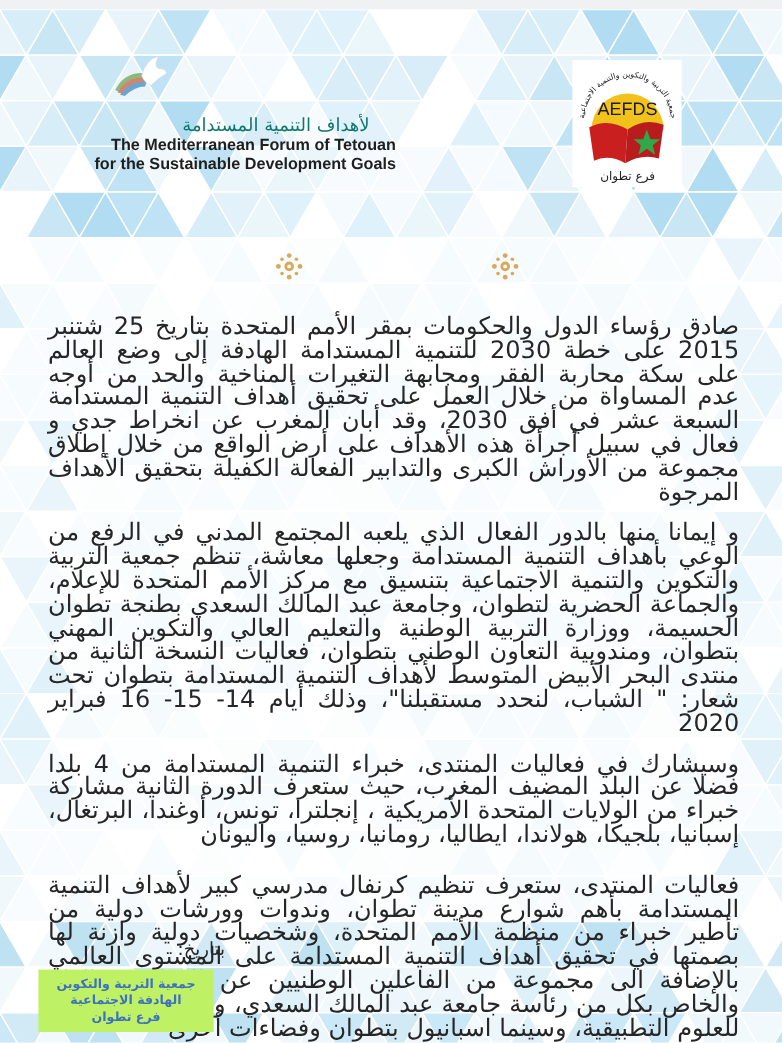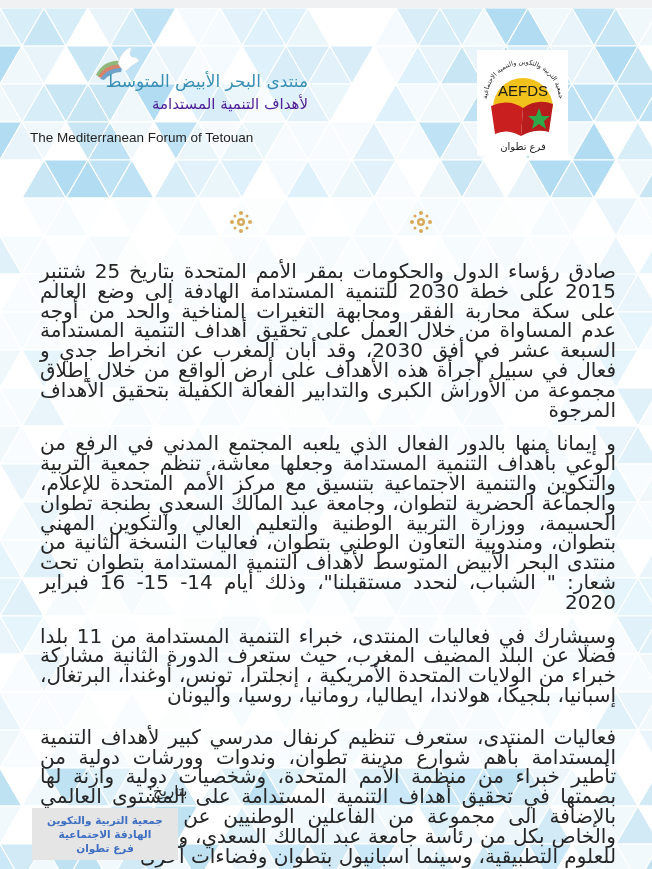--- a/index.html
+++ b/index.html
@@ -14,31 +14,31 @@
 
   
   .forum-logo { position: absolute; left: 30px; top: 45px; width: 290px; height: 110px; }
   .dove { position: absolute; left: 62px; top: 0px; width: 50px; height: 36px; }
   .ar-title-1 {
     position: absolute; left: 98px; top: 26px; width: 180px; text-align: right;
     direction: rtl; font-size: 17px; color: #3a8fb5; white-space: nowrap;
   }
   .ar-title-2 {
     position: absolute; left: 100px; top: 50px; width: 178px; text-align: right;
-    direction: rtl; font-size: 15px; color: #4c1d95; white-space: nowrap;
+    direction: rtl; font-size: 15px; color: #0f766e; white-space: nowrap;
   }
   .edition {
     position: absolute; left: 18px; top: 34px; direction: ltr; white-space: nowrap;
   }
   .edition-num { font-size: 30px; font-weight: bold; color: #2a9bd1; font-family: "Liberation Sans", sans-serif; }
   .edition-sup { font-size: 12px; font-weight: bold; color: #333; position: relative; top: -16px; font-family: "Liberation Sans", sans-serif; }
   .edition-ar { font-size: 21px; color: #2a9bd1; margin-left: 2px; }
   .en-title {
-    position: absolute; left: 0px; top: 85px; width: 300px;
-    font-family: "Liberation Sans", sans-serif; font-weight: normal; font-size: 13.5px; line-height: 16px; color: #1f1f1f;
+    position: absolute; left: 0px; top: 68px; width: 300px;
+    font-family: "Liberation Sans", sans-serif; font-weight: bold; font-size: 13.5px; line-height: 16px; color: #1f1f1f; text-align: right;
   }
 
   
   .assoc-logo {
     position: absolute; left: 477px; top: 50px; width: 91px; height: 106px; background: #fff;
   }
 
   
   .title-wrap { position: absolute; left: 224px; top: 205px; width: 214px; height: 36px; }
   .title-text {
@@ -54,21 +54,21 @@
     position: absolute; left: 40px; width: 576px; top: 262px;
     direction: rtl; text-align: justify; font-size: 20px; line-height: 19.8px; color: #262626;
   }
   .body-text p { margin: 0 0 14px 0; }
   .body-text p.p3 { margin-bottom: 22px; }
 
   .sign-label {
     position: absolute; left: 148px; top: 782px; direction: rtl; font-size: 15px; color: #262626;
   }
   .stamp {
-    position: absolute; left: 32px; top: 808px; width: 146px; height: 52px; background: #e5e5e5;
+    position: absolute; left: 32px; top: 808px; width: 146px; height: 52px; background: #bef264;
     display: flex; flex-direction: column; align-items: center; justify-content: center;
   }
   .stamp span {
     direction: rtl; font-size: 10.5px; line-height: 14px; color: #3f6fc2; font-weight: bold; white-space: nowrap;
     letter-spacing: 0.5px;
   }
 </style>
 </head>
 <body>
 
@@ -895,24 +895,24 @@
 
 <div class="page">
 
   <div class="forum-logo">
     <svg class="dove" viewBox="0 0 50 36">
       <path d="M4 30 Q12 14 30 16 L28 22 Q16 22 8 32 Z" fill="#8fb87a"></path>
       <path d="M6 32 Q14 18 30 20 L29 24 Q18 24 10 33 Z" fill="#d9826b"></path>
       <path d="M8 34 Q16 22 30 23 L29 27 Q20 27 12 35 Z" fill="#6fa3c9"></path>
       <path d="M26 18 Q30 4 40 2 Q36 10 40 12 Q46 12 47 16 Q40 20 34 26 Q28 24 26 18 Z" fill="#ffffff" stroke="#d0d8e0" stroke-width="0.5"></path>
     </svg>
-    <div class="ar-title-1">منتدى البحر الأبيض المتوسط</div>
     <div class="ar-title-2">لأهداف التنمية المستدامة</div>
     <div class="en-title">
       <div>The Mediterranean Forum of Tetouan</div>
+      <div>for the Sustainable Development Goals</div>
     </div>
   </div>
 
   <div class="assoc-logo">
     <svg width="91" height="106" viewBox="0 0 91 106">
       <defs>
         <path id="arcpath" d="M10 50 A36 36 0 0 1 82 50"></path>
       </defs>
       <path d="M16 58 A30 30 0 0 1 76 58 Z" fill="#f2c21c"></path>
       <text font-size="6.5" fill="#222" font-family="DejaVu Sans, sans-serif" direction="rtl">
@@ -953,21 +953,21 @@
           <circle cx="7" cy="19" r="1.5"></circle>
           <circle cx="19" cy="19" r="1.5"></circle>
       </g>
       <circle cx="13" cy="13" r="1.6" fill="#fff"></circle>
     </svg>
   </div>
 
   <div class="body-text">
     <p class="p1">صادق رؤساء الدول والحكومات بمقر الأمم المتحدة بتاريخ 25 شتنبر 2015 على خطة 2030 للتنمية المستدامة الهادفة إلى وضع العالم على سكة محاربة الفقر ومجابهة التغيرات المناخية والحد من أوجه عدم المساواة من خلال العمل على تحقيق أهداف التنمية المستدامة السبعة عشر في أفق 2030، وقد أبان المغرب عن انخراط جدي و فعال في سبيل أجرأة هذه الأهداف على أرض الواقع من خلال إطلاق مجموعة من الأوراش الكبرى والتدابير الفعالة الكفيلة بتحقيق الأهداف المرجوة</p>
     <p class="p2">و إيمانا منها بالدور الفعال الذي يلعبه المجتمع المدني في الرفع من الوعي بأهداف التنمية المستدامة وجعلها معاشة، تنظم جمعية التربية والتكوين والتنمية الاجتماعية بتنسيق مع مركز الأمم المتحدة للإعلام، والجماعة الحضرية لتطوان، وجامعة عبد المالك السعدي بطنجة تطوان الحسيمة، ووزارة التربية الوطنية والتعليم العالي والتكوين المهني بتطوان، ومندوبية التعاون الوطني بتطوان، فعاليات النسخة الثانية من منتدى البحر الأبيض المتوسط لأهداف التنمية المستدامة بتطوان تحت شعار: " الشباب، لنحدد مستقبلنا"، وذلك أيام 14- 15- 16 فبراير 2020</p>
-    <p class="p3">وسيشارك في فعاليات المنتدى، خبراء التنمية المستدامة من 11 بلدا فضلا عن البلد المضيف المغرب، حيث ستعرف الدورة الثانية مشاركة خبراء من الولايات المتحدة الأمريكية ، إنجلترا، تونس، أوغندا، البرتغال، إسبانيا، بلجيكا، هولاندا، ايطاليا، رومانيا، روسيا، واليونان</p>
+    <p class="p3">وسيشارك في فعاليات المنتدى، خبراء التنمية المستدامة من 4 بلدا فضلا عن البلد المضيف المغرب، حيث ستعرف الدورة الثانية مشاركة خبراء من الولايات المتحدة الأمريكية ، إنجلترا، تونس، أوغندا، البرتغال، إسبانيا، بلجيكا، هولاندا، ايطاليا، رومانيا، روسيا، واليونان</p>
     <p class="p4">فعاليات المنتدى، ستعرف تنظيم كرنفال مدرسي كبير لأهداف التنمية المستدامة بأهم شوارع مدينة تطوان، وندوات وورشات دولية من تأطير خبراء من منظمة الأمم المتحدة، وشخصيات دولية وازنة لها بصمتها في تحقيق أهداف التنمية المستدامة على المستوى العالمي بالإضافة الى مجموعة من الفاعلين الوطنيين عن القطاعين العام والخاص بكل من رئاسة جامعة عبد المالك السعدي، والمدرسة الوطنية للعلوم التطبيقية، وسينما اسبانيول بتطوان وفضاءات أخرى</p>
   </div>
 
   <div class="sign-label">بتاريخ:</div>
   <div class="stamp">
     <span>جمعية التربية والتكوين</span>
     <span>الهادفة الاجتماعية</span>
     <span>فرع تطوان</span>
   </div>
 </div>

